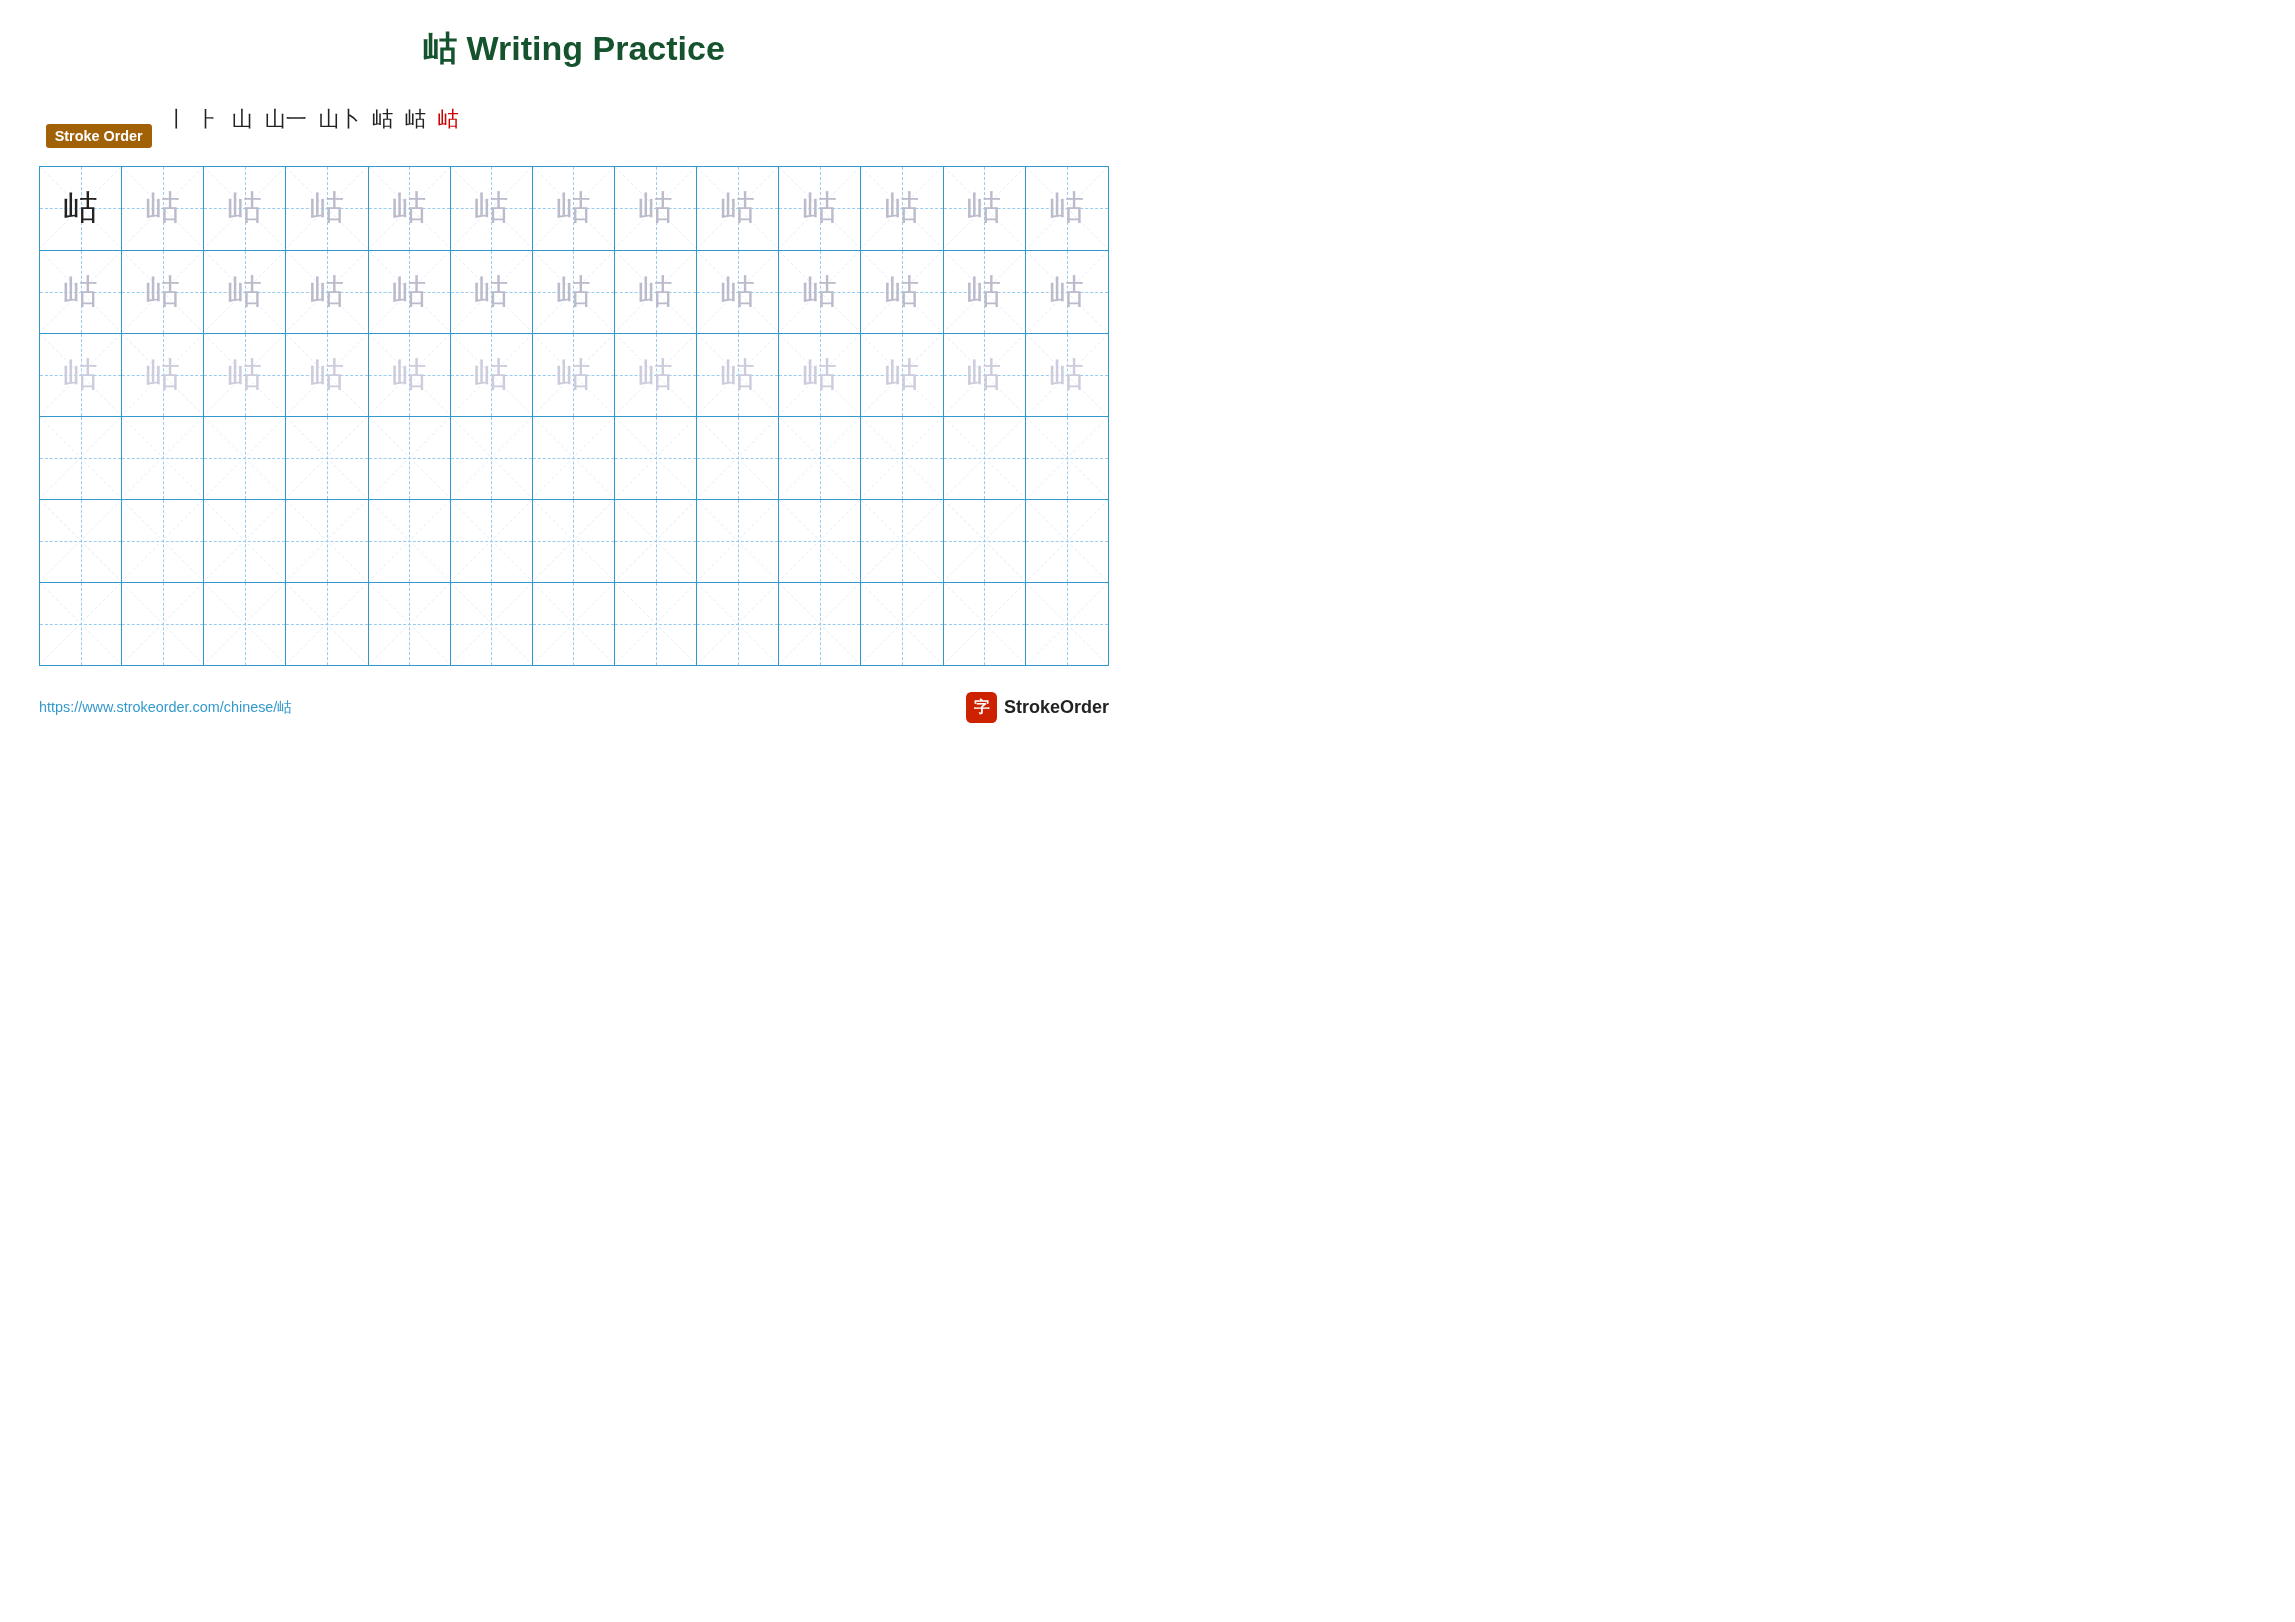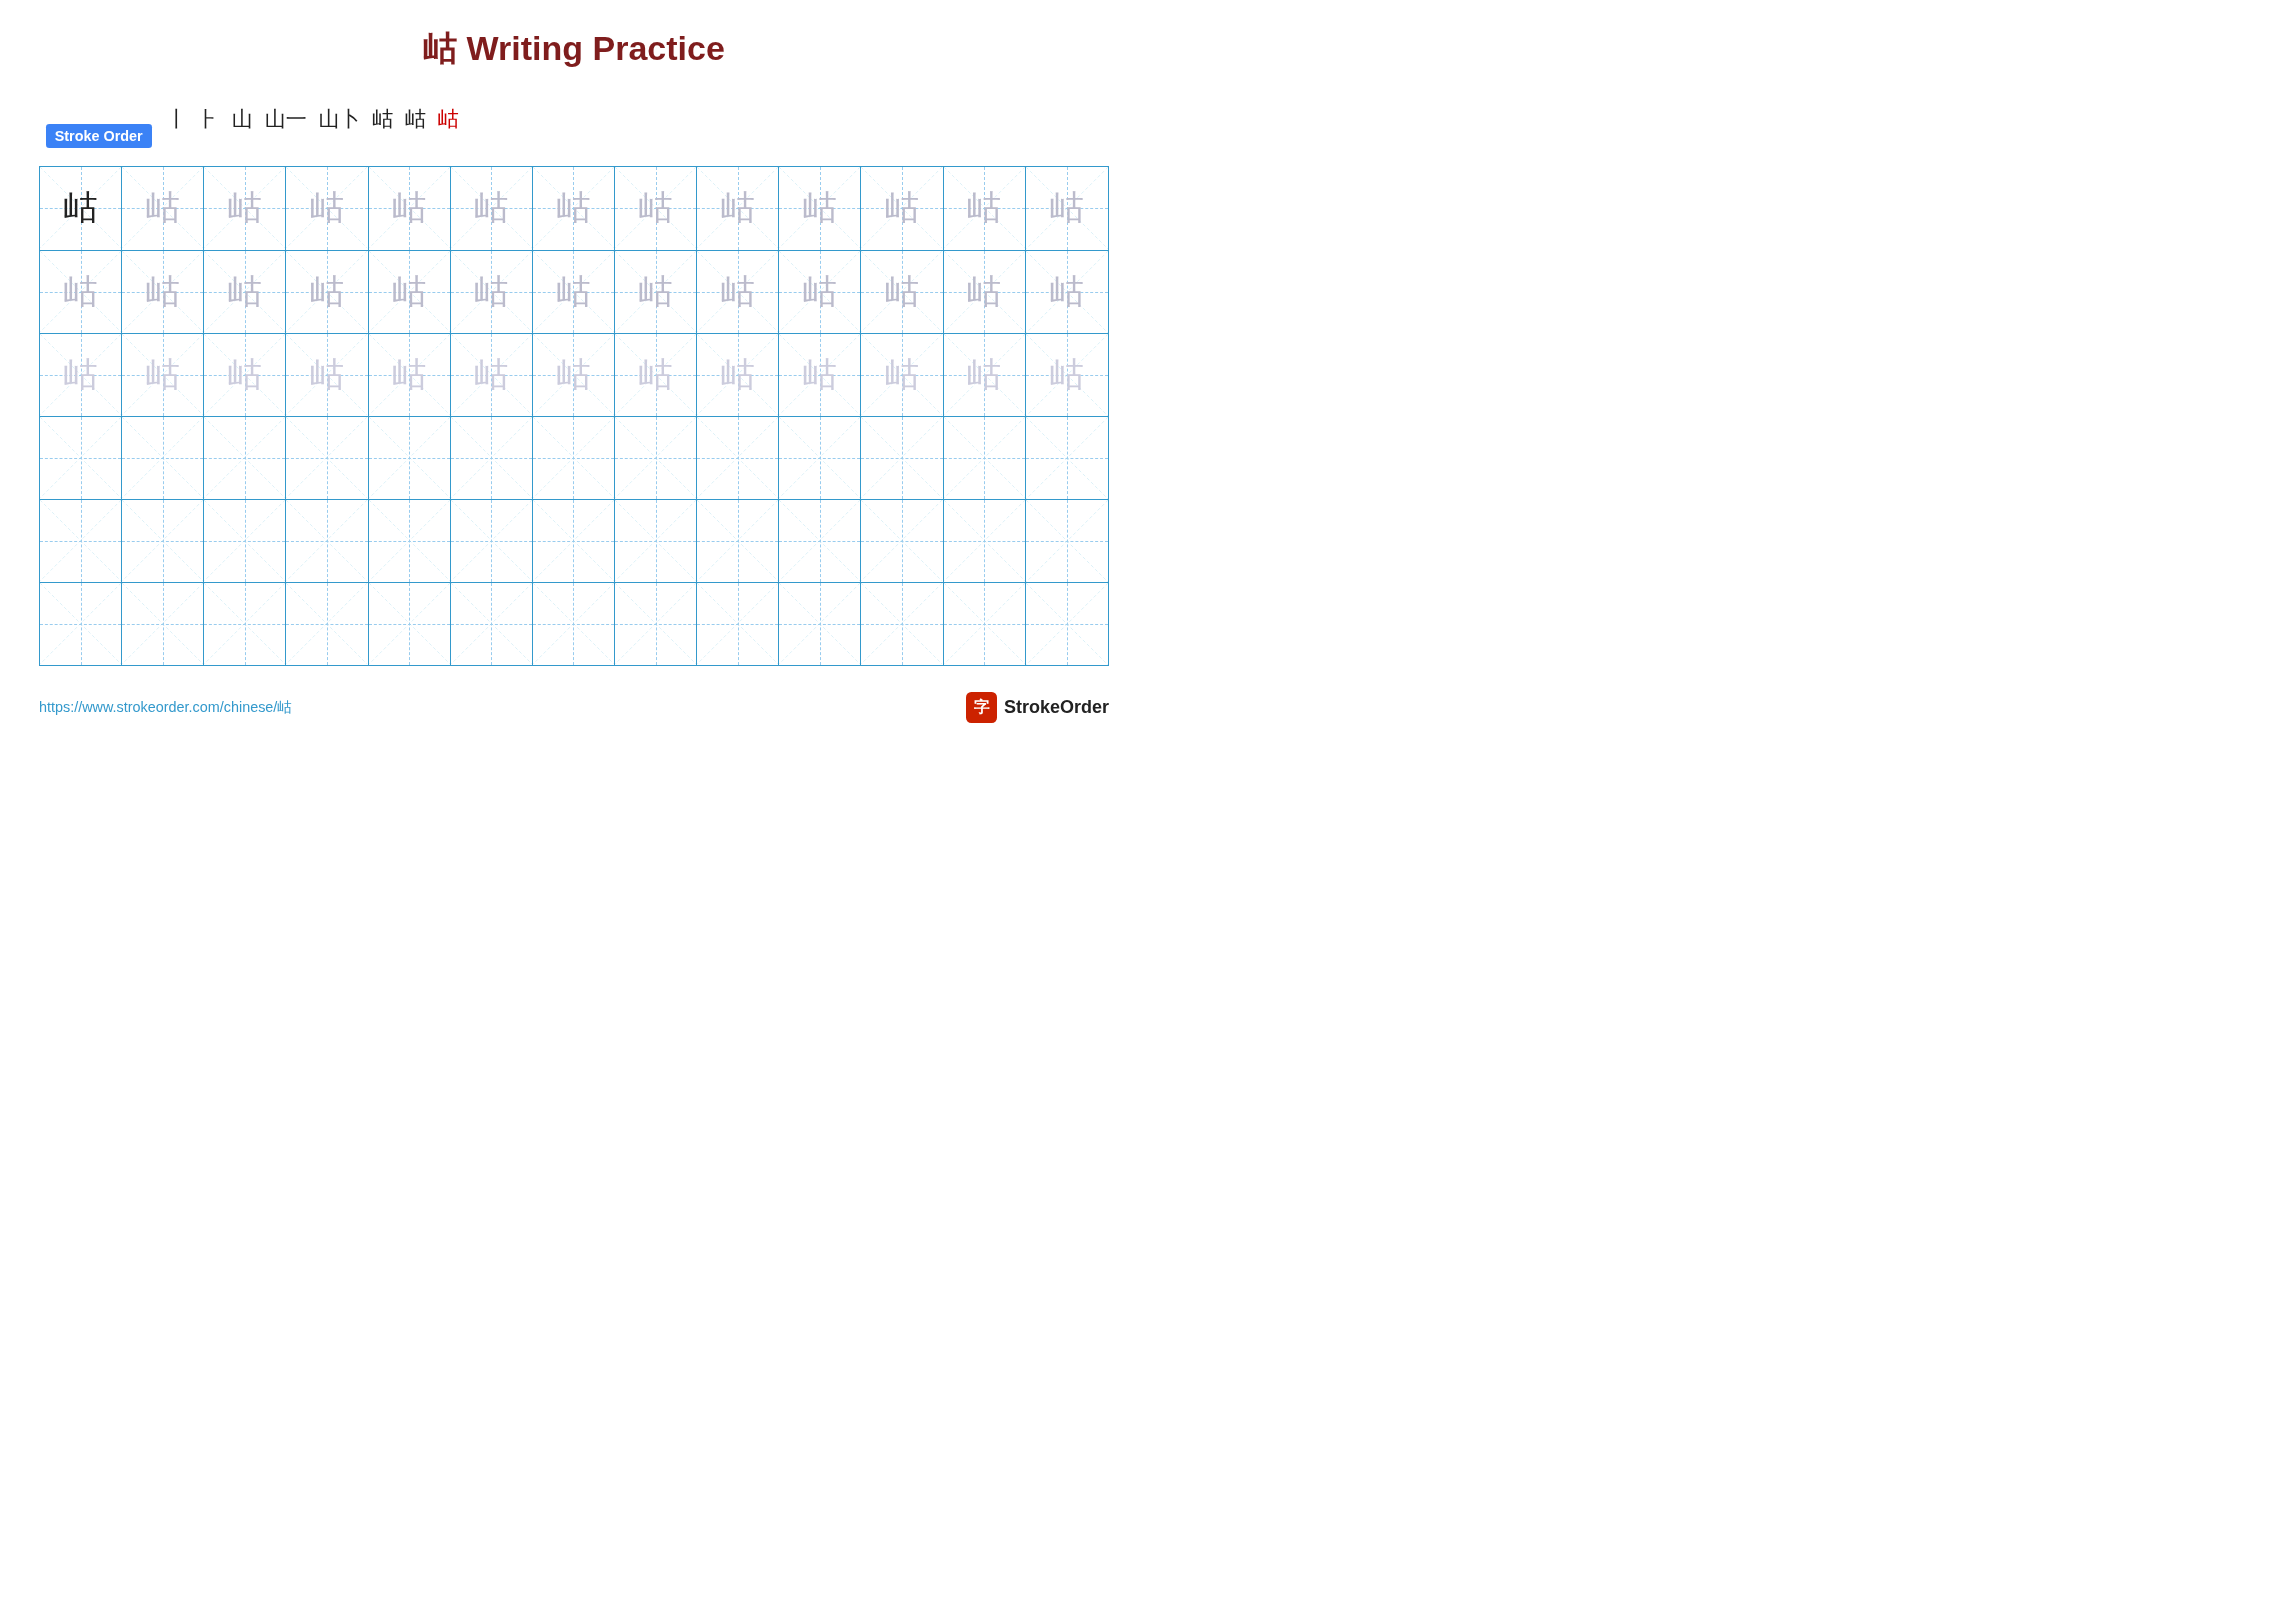--- a/index.html
+++ b/index.html
@@ -7,35 +7,35 @@
       background: #ffffff;
       font-family: Arial, sans-serif;
       width: 1148px;
       min-height: 811px;
       padding: 26px 39px;
     }
 
     .page-title {
       text-align: center;
       font-size: 34px;
-      color: #7f1d1d;
+      color: #14532d;
       font-weight: bold;
       margin-bottom: 18.3px;
     }
 
     .stroke-order-row {
       display: flex;
       align-items: center;
       gap: 14.4px;
       margin-bottom: 18.3px;
       padding-left: 6.5px;
     }
 
     .stroke-order-badge {
-      background: #3b82f6;
+      background: #a16207;
       color: white;
       font-size: 14.4px;
       font-weight: bold;
       padding: 3.9px 9.2px;
       border-radius: 3.3px;
       white-space: nowrap;
       margin-top: 34px;
     }
 
     .stroke-sequence {

